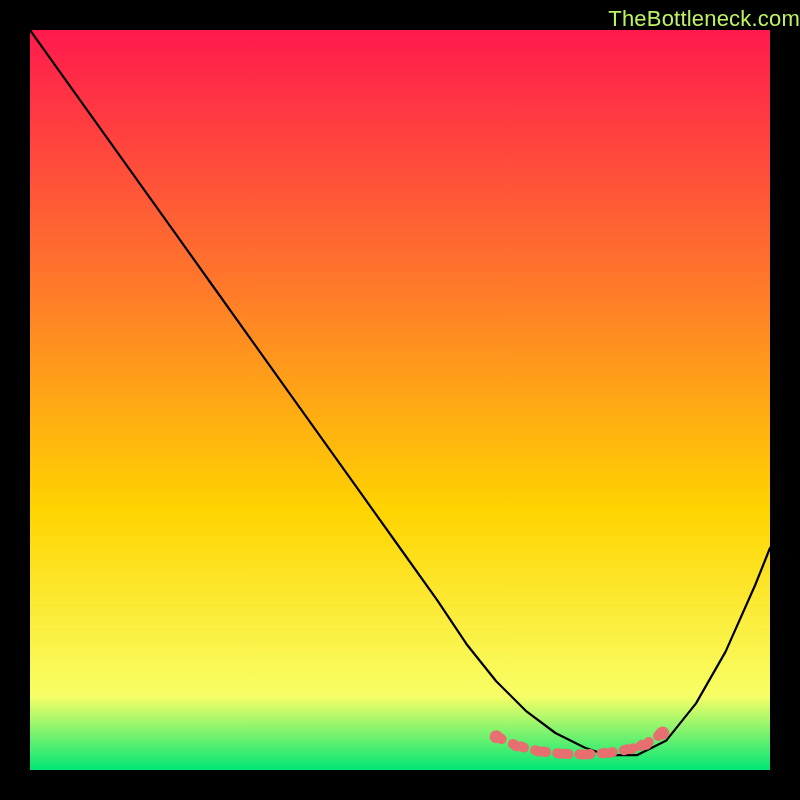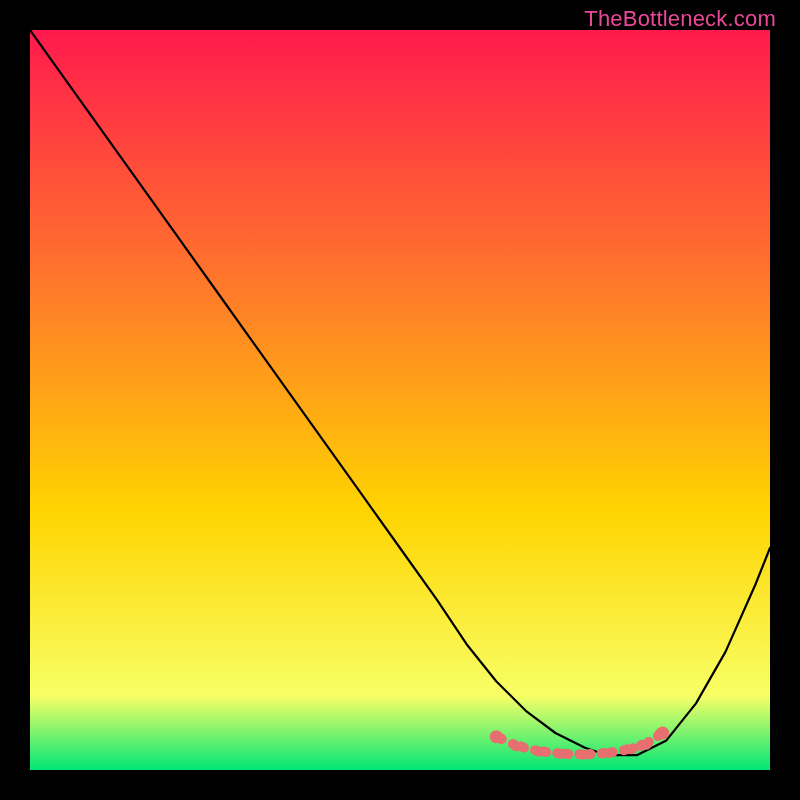--- a/index.html
+++ b/index.html
@@ -13,22 +13,22 @@
   }
   .outer {
     position: relative;
     width: 800px;
     height: 800px;
     background: #000;
   }
   .watermark {
     position: absolute;
     top: 6px;
-    right: 24px;
-    color: #ec4899;
+    right: 0;
+    color: #bef264;
     font-size: 22px;
     letter-spacing: 0.2px;
     z-index: 20;
     user-select: none;
   }
   svg.plot {
     position: absolute;
     top: 30px;
     left: 30px;
     width: 740px;

